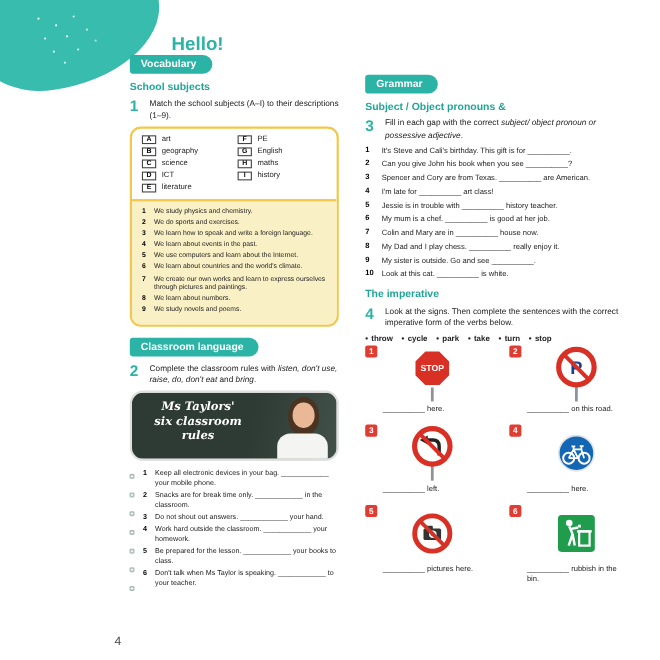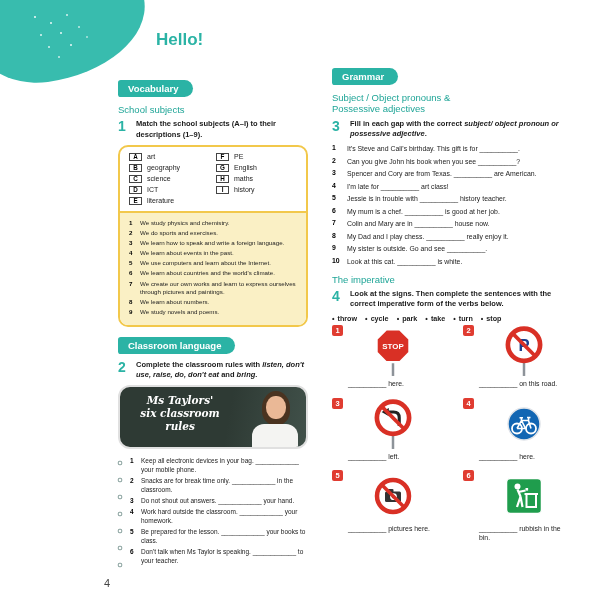--- a/index.html
+++ b/index.html
@@ -15,30 +15,30 @@
           background: rgba(255,255,255,.95);
           box-shadow: 16px 6px 0 0 rgba(255,255,255,.9), 32px -2px 0 0 rgba(255,255,255,.8),
                       6px 18px 0 0 rgba(255,255,255,.85), 26px 16px 0 0 rgba(255,255,255,.9),
                       44px 10px 0 0 rgba(255,255,255,.7), 14px 30px 0 0 rgba(255,255,255,.8),
                       36px 28px 0 0 rgba(255,255,255,.9), 52px 20px 0 0 rgba(255,255,255,.6),
                       24px 40px 0 0 rgba(255,255,255,.75); }
 
   .title { position: absolute; left: 156px; top: 30px; color: #2bb3a5; font-size: 17px; font-weight: bold; }
 
   .col { position: absolute; }
-  .col.left  { left: 118px; top: 78px; width: 190px; }
+  .col.left  { left: 118px; top: 48px; width: 190px; }
   .col.right { left: 332px; top: 66px; width: 236px; }
 
   .banner { display: inline-block; background: #2bb3a5; color: #fff; font-weight: bold;
             font-size: 9.5px; padding: 3px 14px 3px 10px; border-radius: 3px 9px 9px 3px; }
-  .subhead { color: #1fa597; font-weight: normal; font-size: 9.5px; margin: 7px 0 4px; line-height: 1.2; }
+  .subhead { color: #1fa597; font-weight: bold; font-size: 9.5px; margin: 7px 0 4px; line-height: 1.2; }
 
   .ex { display: flex; gap: 7px; margin: 3px 0 5px; }
   .ex-num { color: #2bb3a5; font-weight: bold; font-size: 14px; line-height: 1; min-width: 11px; }
-  .ex-instr { font-size: 7.5px; font-weight: bold; color: #1a1a1a; line-height: 1.35; }
+  .ex-instr { font-size: 7.5px; font-weight: normal; color: #1a1a1a; line-height: 1.35; }
   .em-it { font-style: italic; }
 
   .matchbox { border: 2px solid #f2c84b; border-radius: 10px; overflow: hidden; margin: 2px 0 8px; background: #fff; }
   .subjects-grid { display: grid; grid-auto-flow: column; grid-template-rows: repeat(5, auto);
                    grid-template-columns: 1fr 1fr; gap: 2.5px 6px; padding: 6px 9px; }
   .subject { display: flex; align-items: center; gap: 5px; }
   .letterbox { width: 13px; height: 8.5px; border: 1px solid #444; font-size: 6.3px; font-weight: bold;
                display: flex; align-items: center; justify-content: center; background: #fff; }
   .subject-label { font-size: 7px; color: #222; }
   .desc-area { background: #faf0c5; border-top: 2px solid #f2c84b; padding: 6px 9px 7px; }
@@ -228,21 +228,20 @@
         <span class="rule-text">Don't talk when Ms Taylor is speaking. ____________ to your teacher.</span>
       </div>
     </div>
   </div>
 
   <div class="col right">
 
     <div class="banner">Grammar</div>
     <div class="subhead">
       <div>Subject / Object pronouns &amp;</div>
-      <div>Possessive adjectives</div>
     </div>
 
     <div class="ex">
       <div class="ex-num">3</div>
       <div class="ex-instr"><span>Fill in each gap with the correct </span><span class="em-it">subject/ object pronoun or possessive adjective</span><span>.</span></div>
     </div>
 
     <div>
       <div class="gitem">
         <span class="g-num">1</span>

